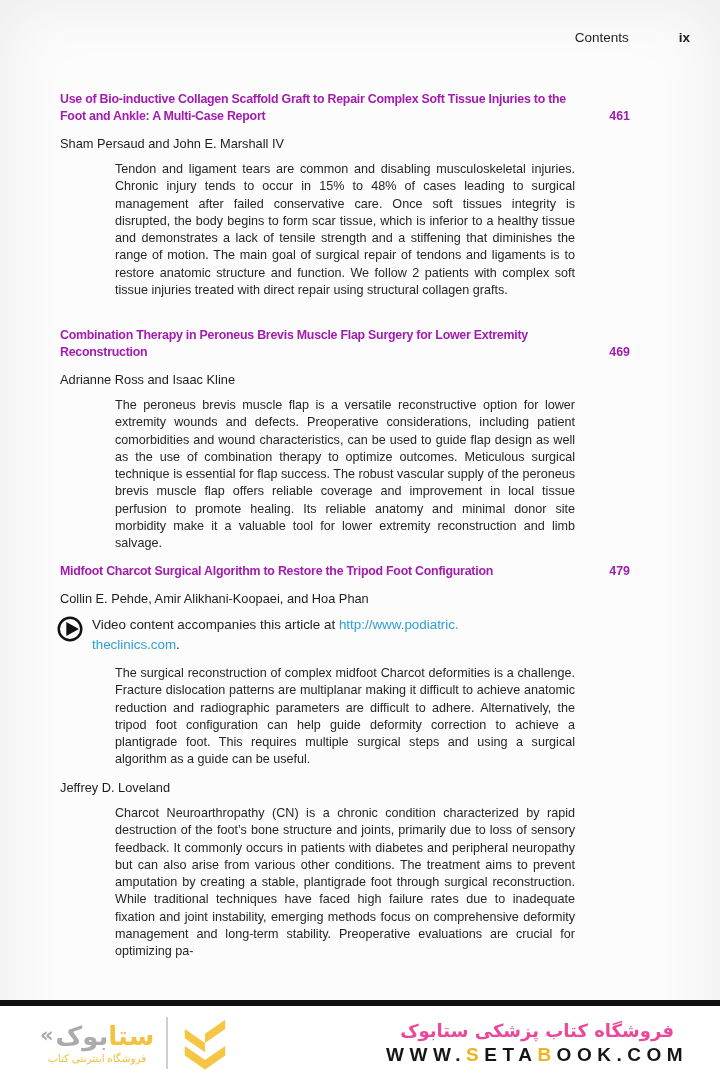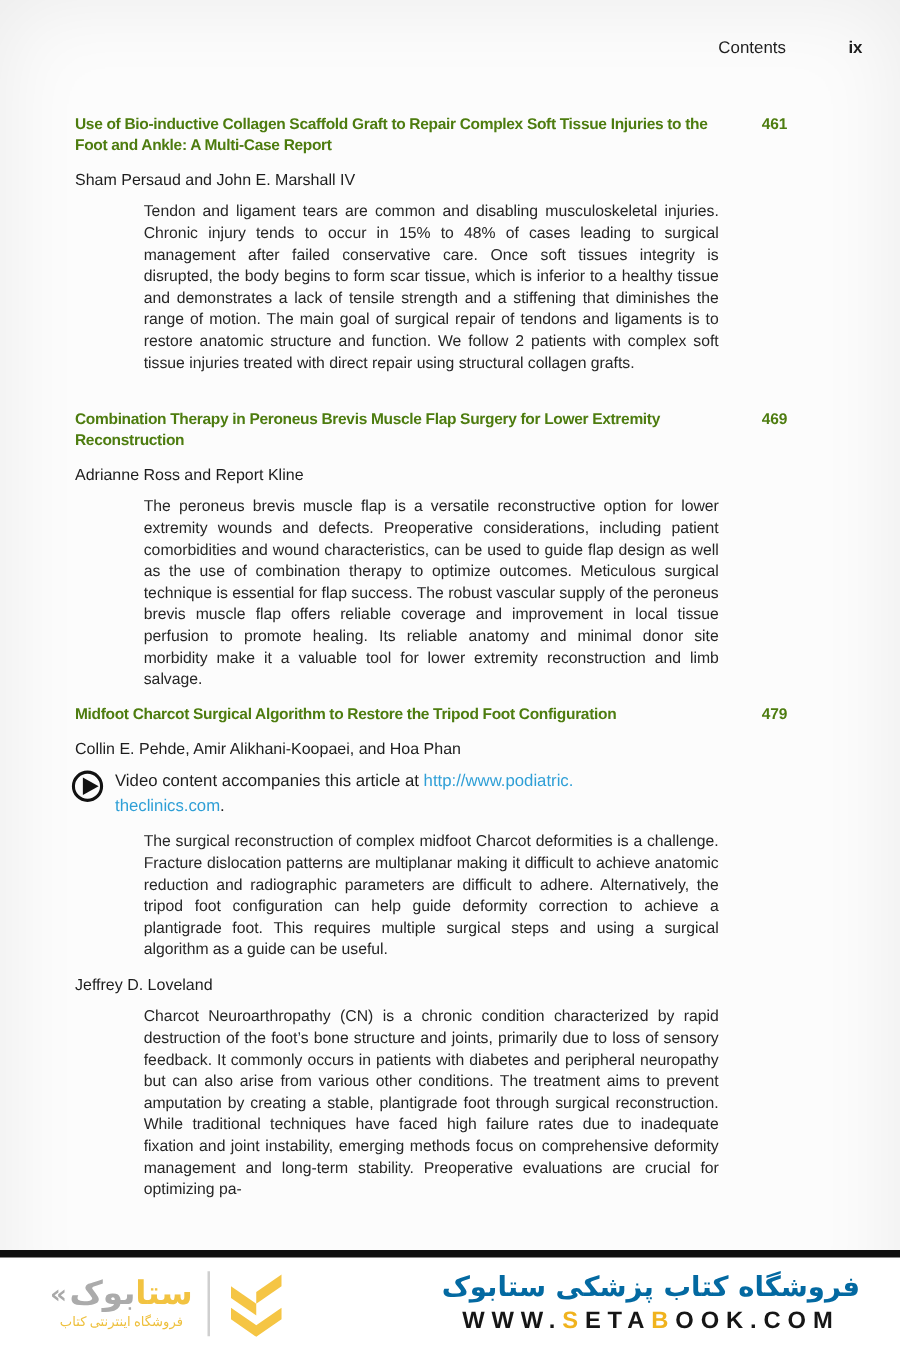--- a/index.html
+++ b/index.html
@@ -13,24 +13,24 @@
   
   .running-head{
     position:absolute;top:30px;right:30px;
     display:flex;align-items:baseline;gap:50px;
     font-size:13.5px;color:#1e1e1e;margin-left:16px;
   }
   .running-head .folio{font-weight:bold;}
   
   .toc{position:absolute;top:91px;left:60px;width:570px;}
   .title-row{
-    display:flex;align-items:flex-start;justify-content:space-between;
+    display:flex;align-items:flex-end;justify-content:space-between;
     margin:0 0 10px 0;
     font-weight:bold;font-size:12.4px;line-height:17px;letter-spacing:-0.25px;
-    color:#4d7c0f;
+    color:#a21caf;
   }
   .title-text{max-width:516px;}
   .page-num{margin-left:auto;padding-left:14px;letter-spacing:0;}
   .authors{margin:0 0 9px 0;font-size:12.8px;line-height:17px;color:#1d1d1d;}
   .abstract{
     margin:0 0 10px 55px;width:460px;
     font-size:12.6px;line-height:17.3px;text-align:justify;
     color:#262626;hyphens:auto;-webkit-hyphens:auto;
   }
   .entry{margin-bottom:0;}
@@ -51,21 +51,21 @@
   .brand{display:flex;align-items:center;gap:12px;}
   .brand-textblock{display:flex;flex-direction:column;align-items:center;}
   .wordmark{display:flex;align-items:center;font-family:"DejaVu Sans",sans-serif;font-weight:bold;font-size:26px;line-height:1;}
   .wm-guillemet{color:#a9a9a9;font-size:21px;margin-right:2px;}
   .wm-gray{color:#ababab;}
   .wm-yellow{color:#f2c341;}
   .tagline{margin-top:3px;font-family:Liberation Serif, serif;font-size:10.5px;color:#eec03d;}
   .brand-divider{width:2px;height:52px;background:#cfcfcf;}
   .emblem{width:50px;height:56px;}
   .store{display:flex;flex-direction:column;align-items:center;gap:3px;padding-right:6px;}
-  .store-fa{font-family:"DejaVu Sans",sans-serif;font-weight:bold;font-size:22px;color:#0369a1;}
+  .store-fa{font-family:"DejaVu Sans",sans-serif;font-weight:bold;font-size:18px;color:#ec4899;}
   .site-url{font-family:"Liberation Sans",sans-serif;font-weight:bold;font-size:19px;letter-spacing:5.5px;color:#161616;white-space:nowrap;}
   .site-url .seg-yellow{color:#f0b31e;}
 </style>
 </head>
 <body>
 
 <div class="page">
 
   <div class="running-head">
     <span>Contents</span>
@@ -81,21 +81,21 @@
       </div>
       <div class="authors">Sham Persaud and John E. Marshall IV</div>
       <p class="abstract" lang="en" style="min-height:156px">Tendon and ligament tears are common and disabling musculoskeletal injuries. Chronic injury tends to occur in 15% to 48% of cases leading to surgical management after failed conservative care. Once soft tissues integrity is disrupted, the body begins to form scar tissue, which is inferior to a healthy tissue and demonstrates a lack of tensile strength and a stiffening that diminishes the range of motion. The main goal of surgical repair of tendons and ligaments is to restore anatomic structure and function. We follow 2 patients with complex soft tissue injuries treated with direct repair using structural collagen grafts.</p>
     </section>
 
     <section class="entry">
       <div class="title-row">
         <span class="title-text">Combination Therapy in Peroneus Brevis Muscle Flap Surgery for Lower Extremity Reconstruction</span>
         <span class="page-num">469</span>
       </div>
-      <div class="authors">Adrianne Ross and Report Kline</div>
+      <div class="authors">Adrianne Ross and Isaac Kline</div>
       <p class="abstract" lang="en" style="min-height:156px">The peroneus brevis muscle flap is a versatile reconstructive option for lower extremity wounds and defects. Preoperative considerations, including patient comorbidities and wound characteristics, can be used to guide flap design as well as the use of combination therapy to optimize outcomes. Meticulous surgical technique is essential for flap success. The robust vascular supply of the peroneus brevis muscle flap offers reliable coverage and improvement in local tissue perfusion to promote healing. Its reliable anatomy and minimal donor site morbidity make it a valuable tool for lower extremity reconstruction and limb salvage.</p>
     </section>
 
     <section class="entry">
       <div class="title-row">
         <span class="title-text">Midfoot Charcot Surgical Algorithm to Restore the Tripod Foot Configuration</span>
         <span class="page-num">479</span>
       </div>
       <div class="authors">Collin E. Pehde, Amir Alikhani-Koopaei, and Hoa Phan</div>
       <div class="video-row">

